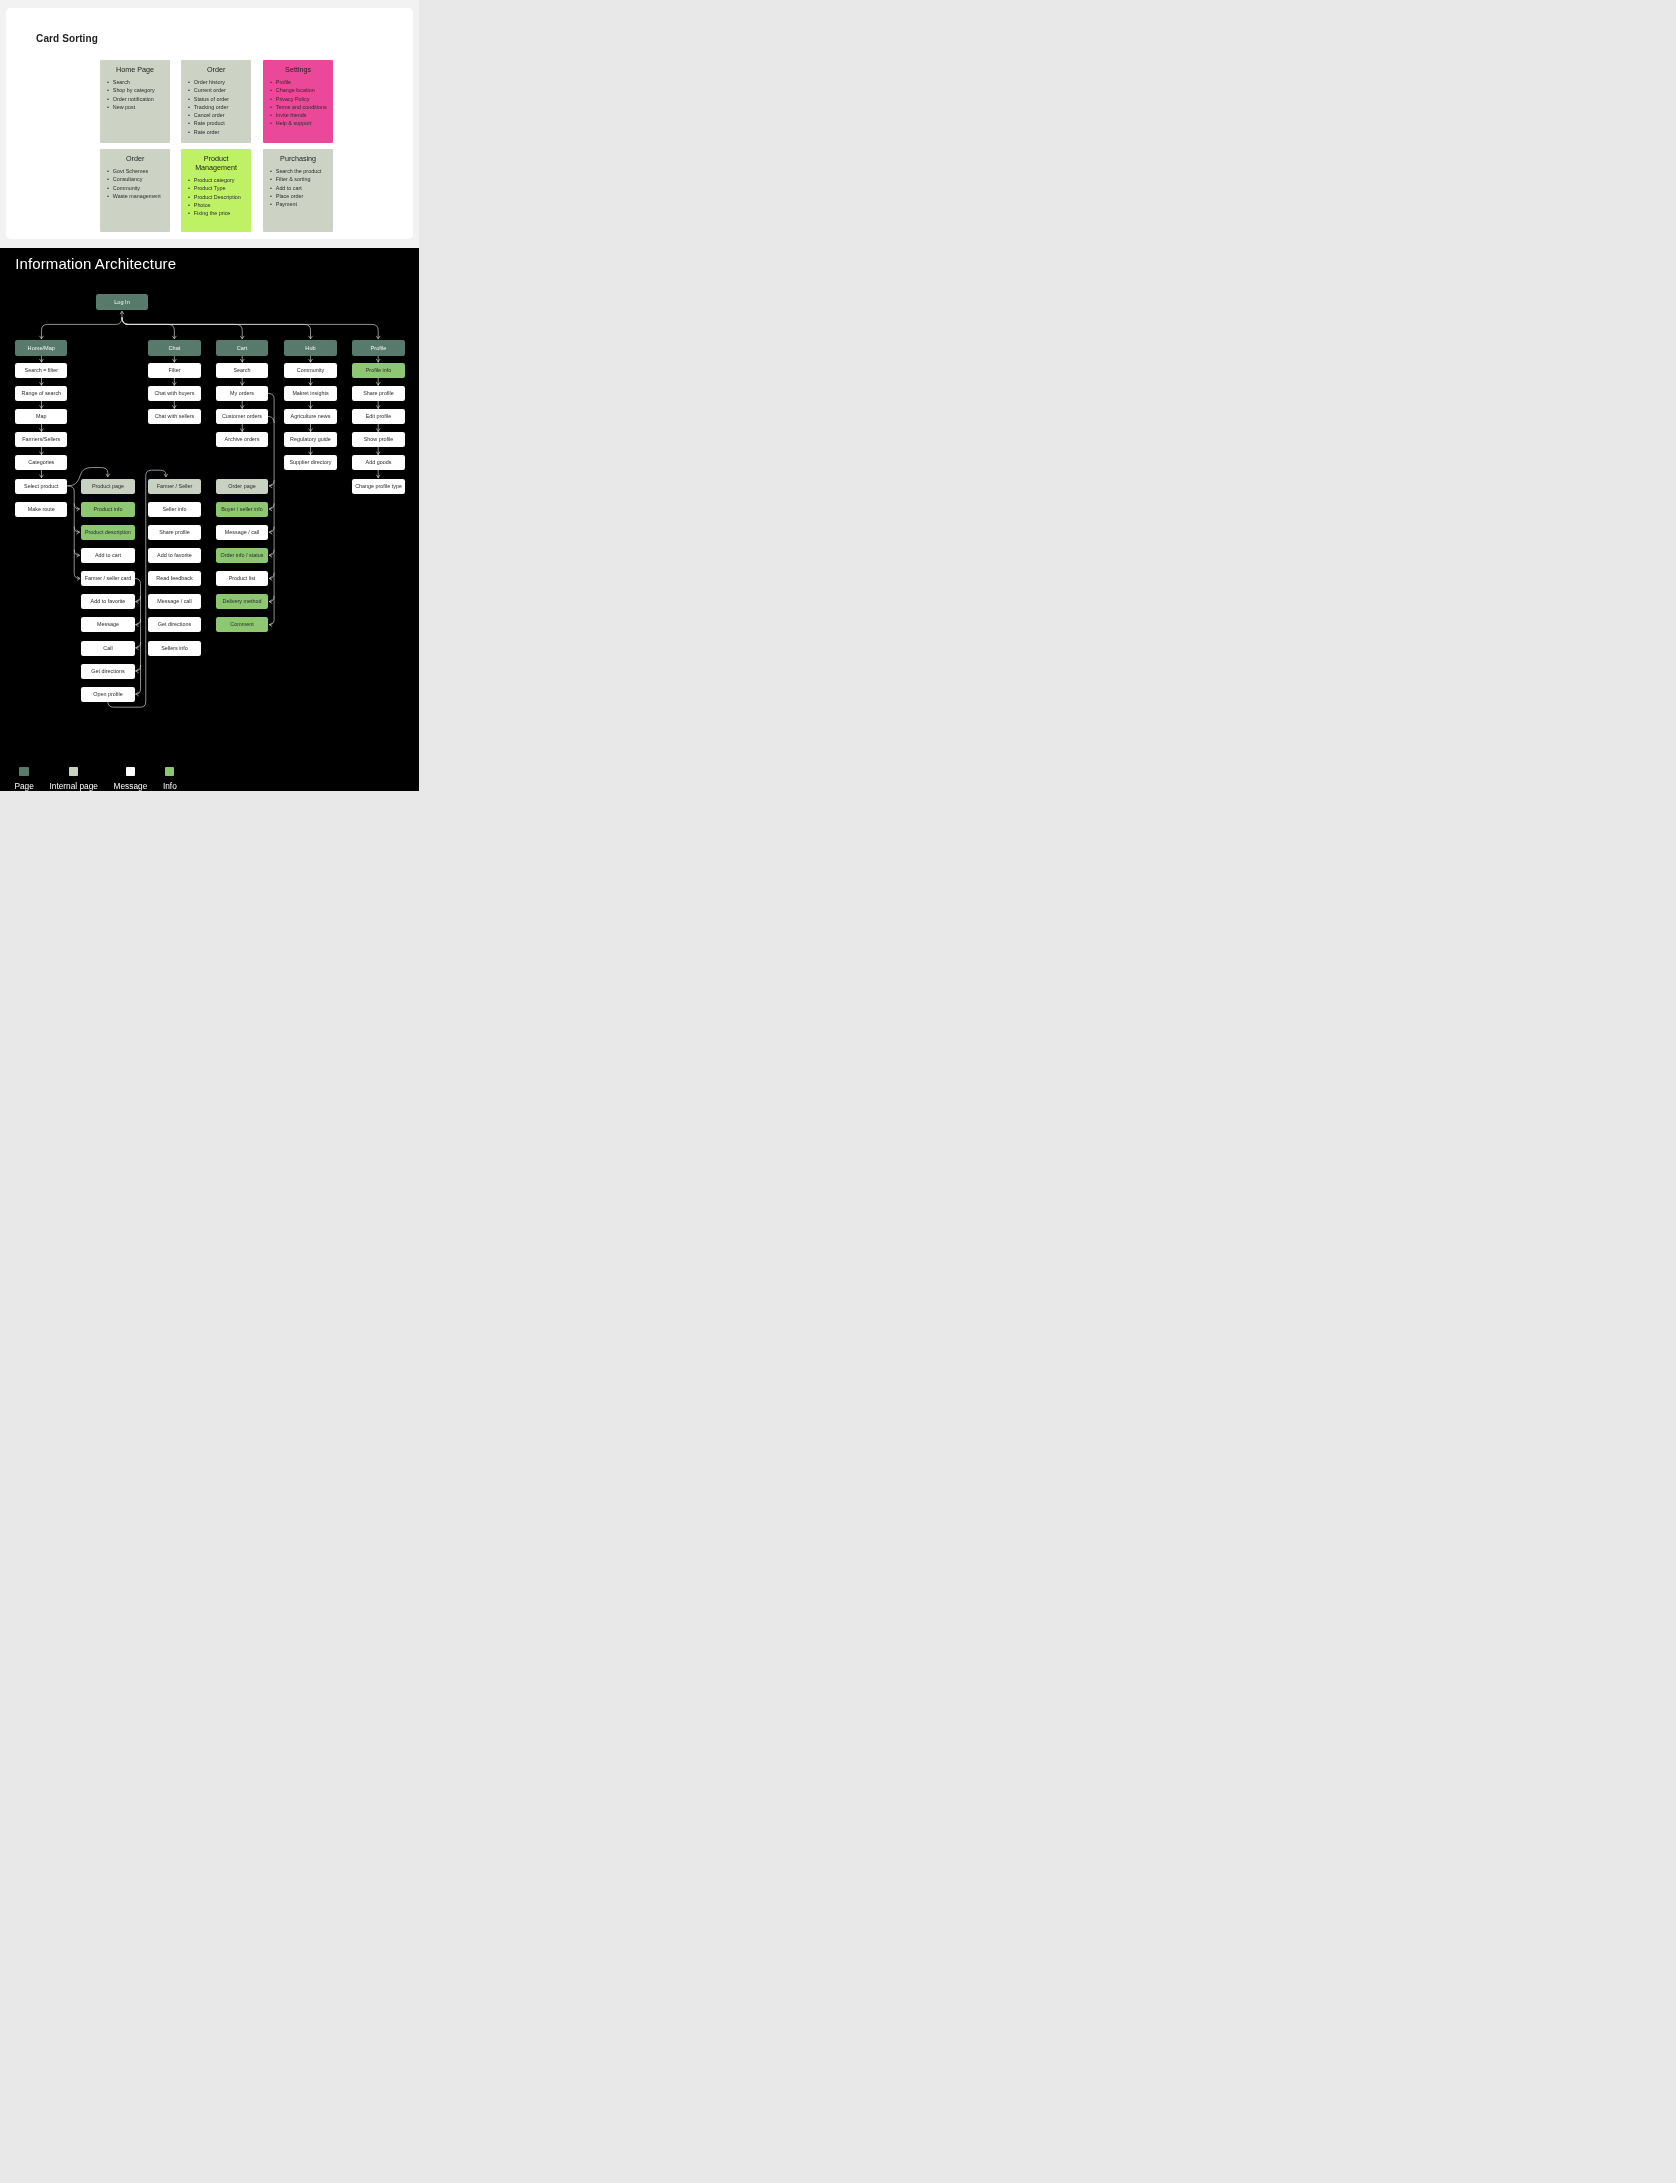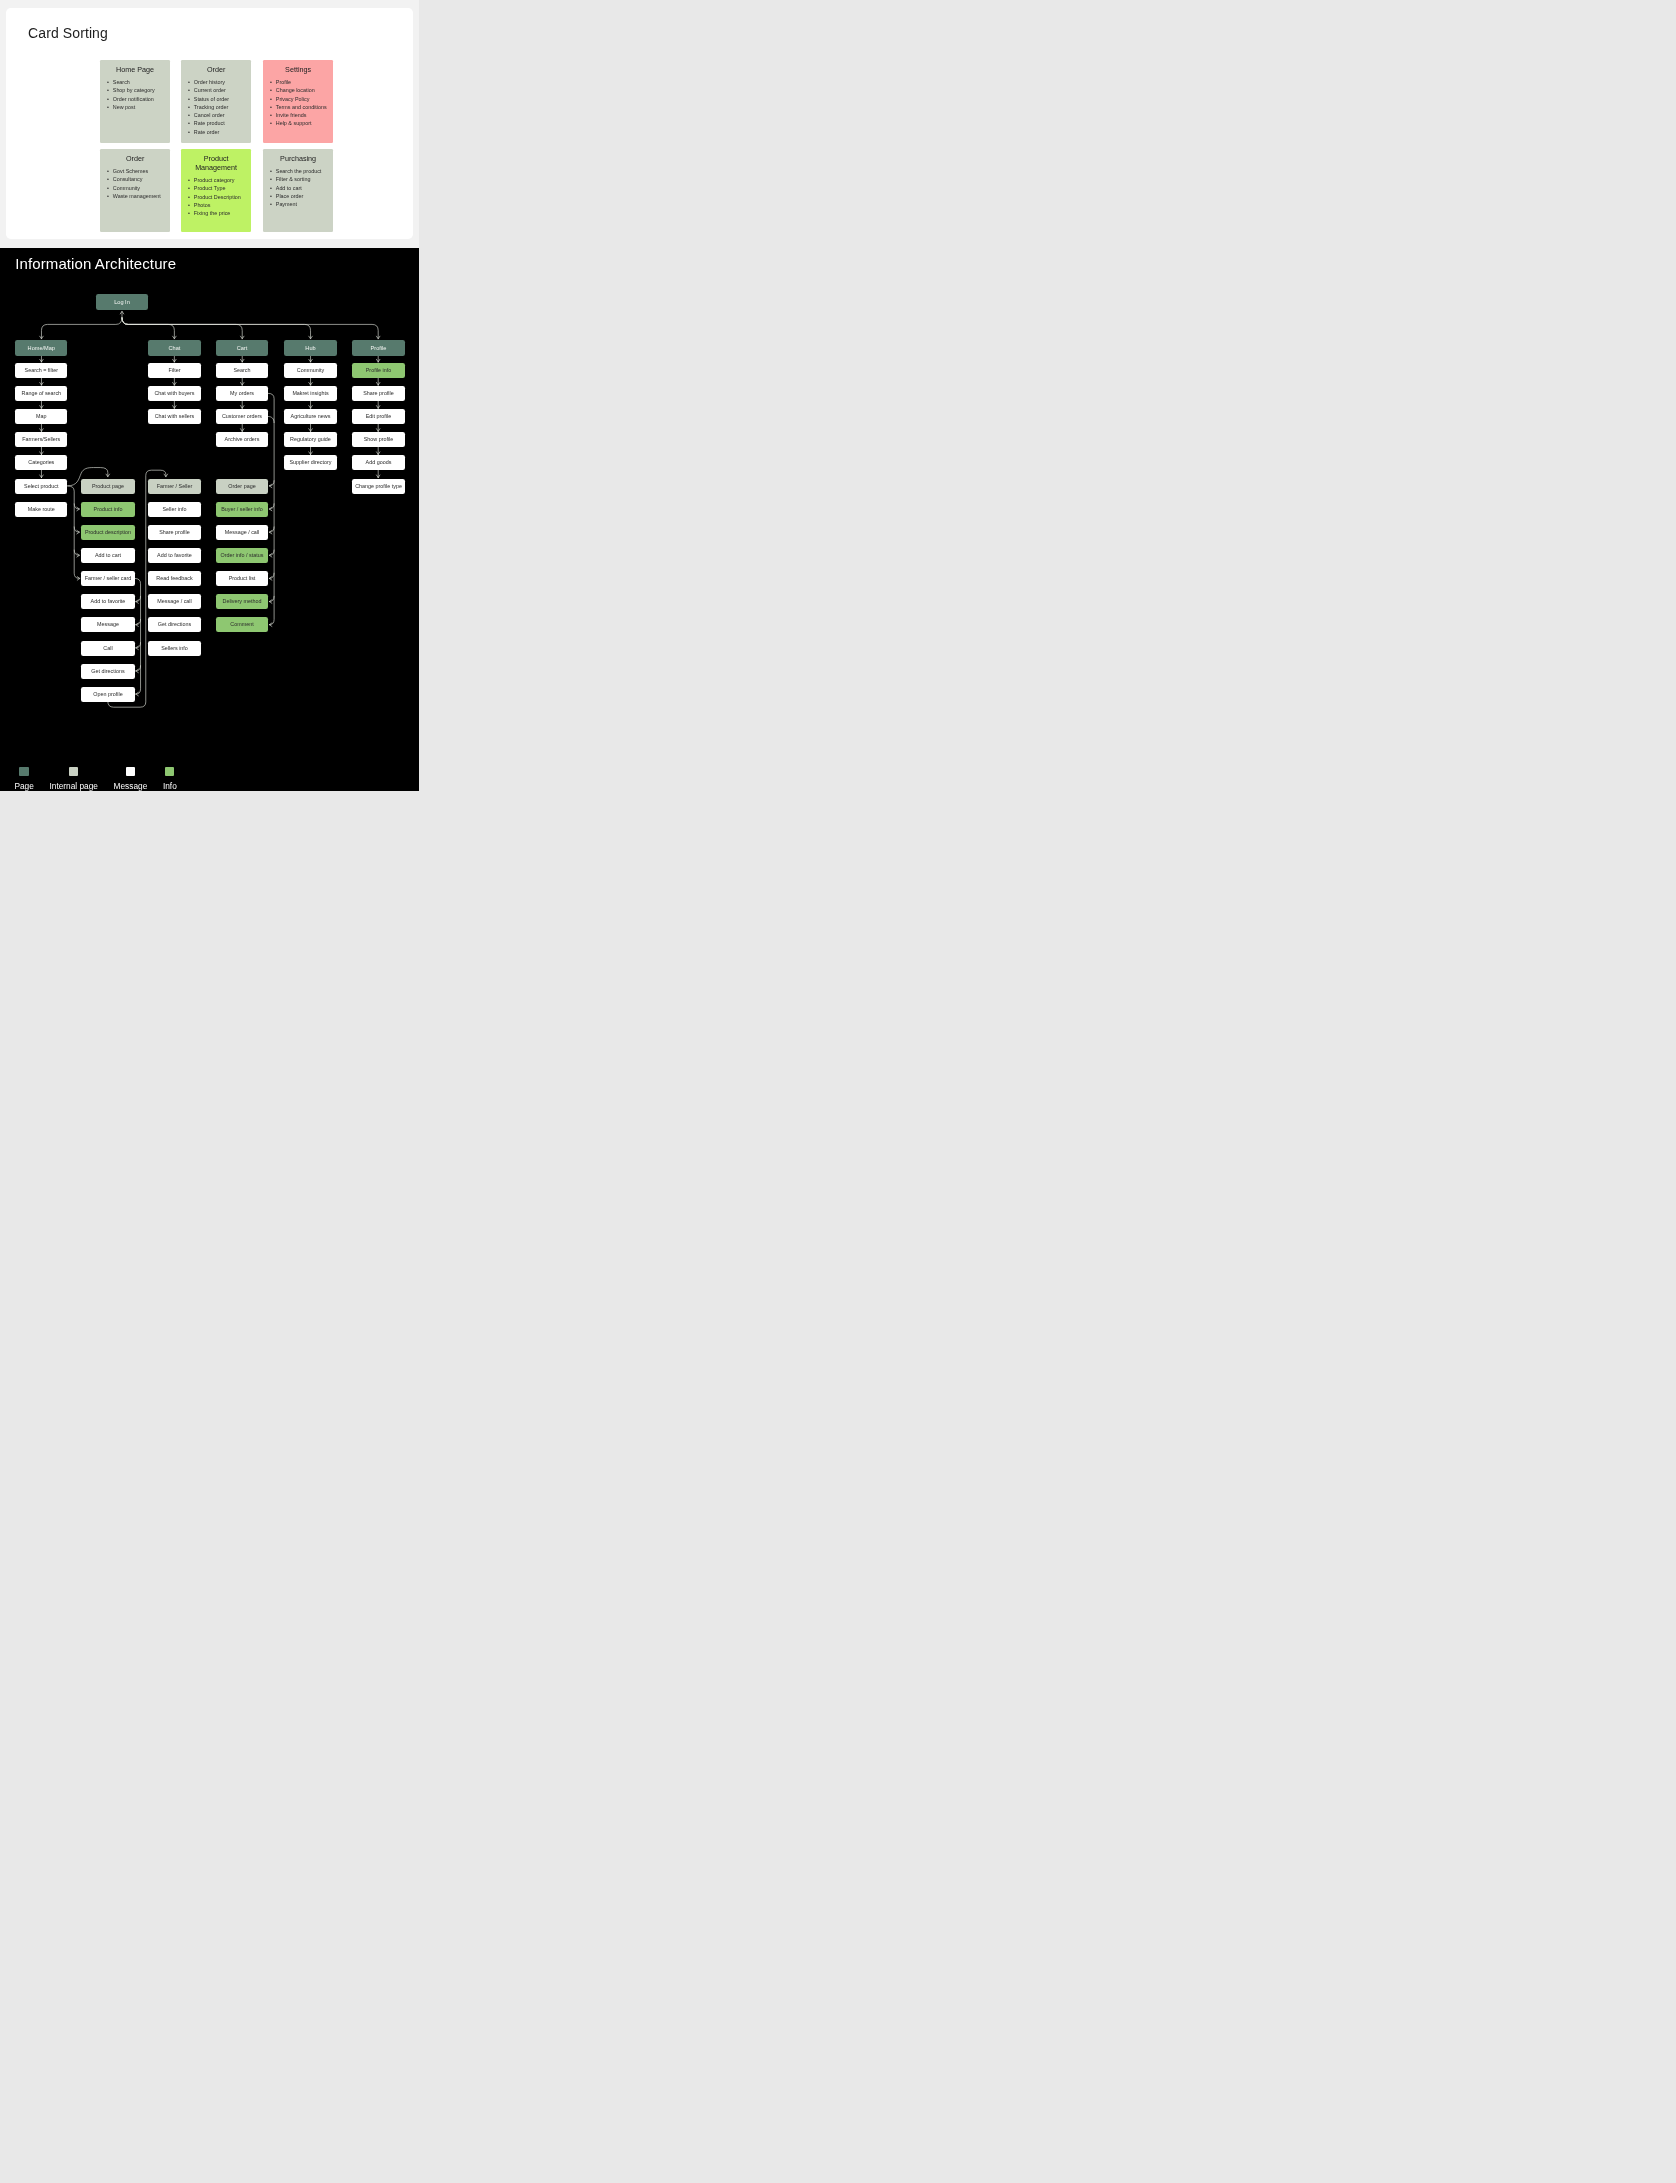--- a/index.html
+++ b/index.html
@@ -1,20 +1,20 @@
 <!DOCTYPE html>
 <html style="font-size:7px"><head>
 <meta charset="utf-8">
 <style>
   html,body{margin:0;padding:0;background:#e8e8e8;}
   #screen{position:relative;width:419px;height:791px;background:#f2f2f2;overflow:hidden;
           font-family:"Liberation Sans",sans-serif;}
   
   #cs-panel{position:absolute;left:6.1px;top:7.9px;width:407px;height:231px;background:#ffffff;border-radius:4.8px;}
-  #cs-title{position:absolute;left:14px;top:8.7px;margin:8px;font-size:14px;font-weight:400;color:#1e1e1e;letter-spacing:0.1px;}
+  #cs-title{position:absolute;left:14px;top:8.7px;margin:16px;font-size:10px;font-weight:700;color:#1e1e1e;letter-spacing:0.1px;}
   .sort-card{position:absolute;width:70px;border-radius:1.3px;box-sizing:border-box;padding:5.2px 4.4px 4.4px 7px;}
   .sort-card h3{margin:0 2.6px 3.9px 0;text-align:center;font-size:7.2px;font-weight:500;color:#222;line-height:1.25;}
   .sort-card ul{list-style:none;margin:0;padding:0;}
   .sort-card li{position:relative;padding-left:5.7px;font-size:5.4px;line-height:8.3px;color:#2d2d2d;}
   .sort-card li::before{content:"\2022";position:absolute;left:0;top:0;color:#2d2d2d;}
   
   #ia{position:absolute;left:0;top:248px;width:419px;height:543px;background:#000000;padding-left:9px;}
   #ia-title{position:absolute;left:15.3px;top:7px;margin:0;font-size:15px;font-weight:500;color:#ffffff;letter-spacing:0.1px;}
   #lines{position:absolute;left:0;top:0;pointer-events:none;}
   .node{position:absolute;display:flex;align-items:center;justify-content:center;box-sizing:border-box;
@@ -46,21 +46,21 @@
           <ul>
             <li>Order history</li>
             <li>Current order</li>
             <li>Status of order</li>
             <li>Tracking order</li>
             <li>Cancel order</li>
             <li>Rate product</li>
             <li>Rate order</li>
           </ul>
         </div>
-        <div class="sort-card" style="left: 257px; top: 52px; min-height: 83px; background: #fca5a5;">
+        <div class="sort-card" style="left: 257px; top: 52px; min-height: 83px; background: #ec4899;">
           <h3>Settings</h3>
           <ul>
             <li>Profile</li>
             <li>Change location</li>
             <li>Privacy Policy</li>
             <li>Terms and conditions</li>
             <li>Invite friends</li>
             <li>Help &amp; support</li>
           </ul>
         </div>

